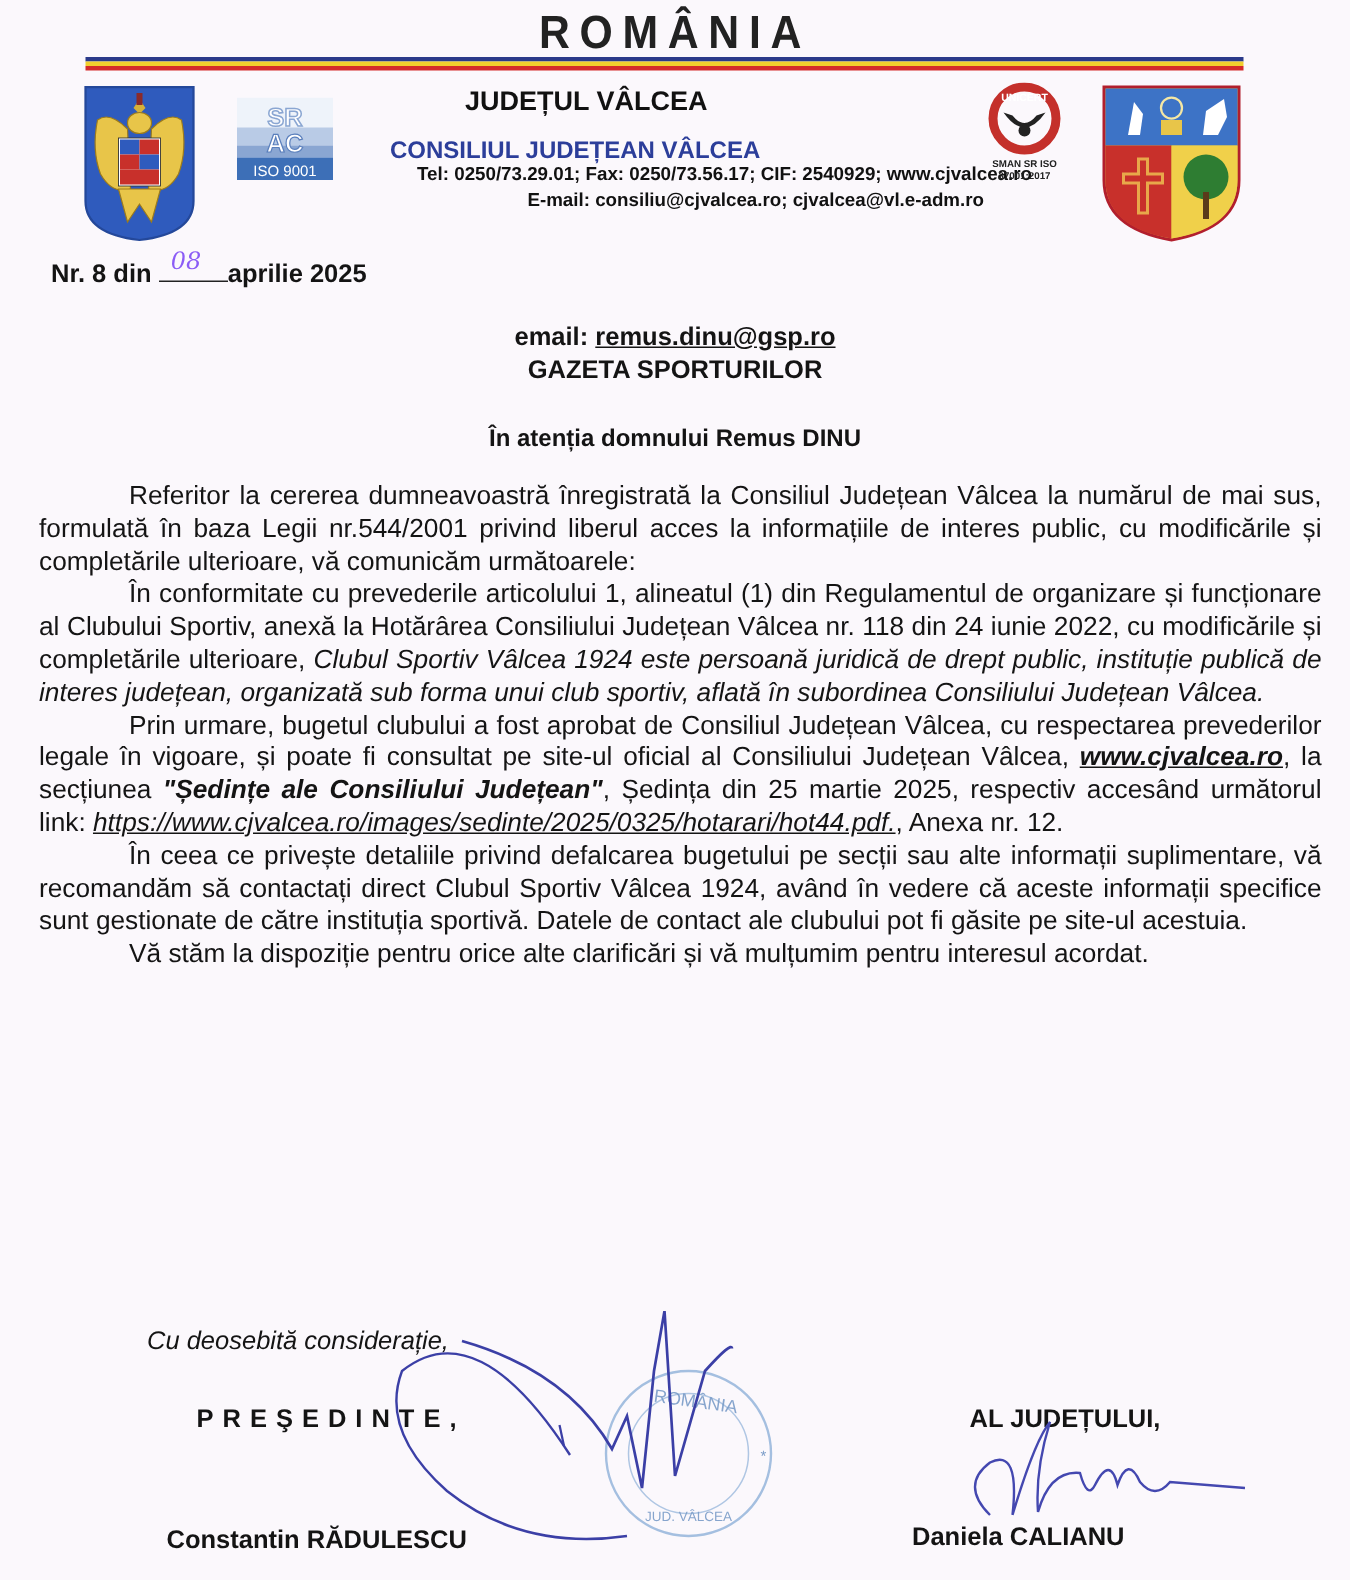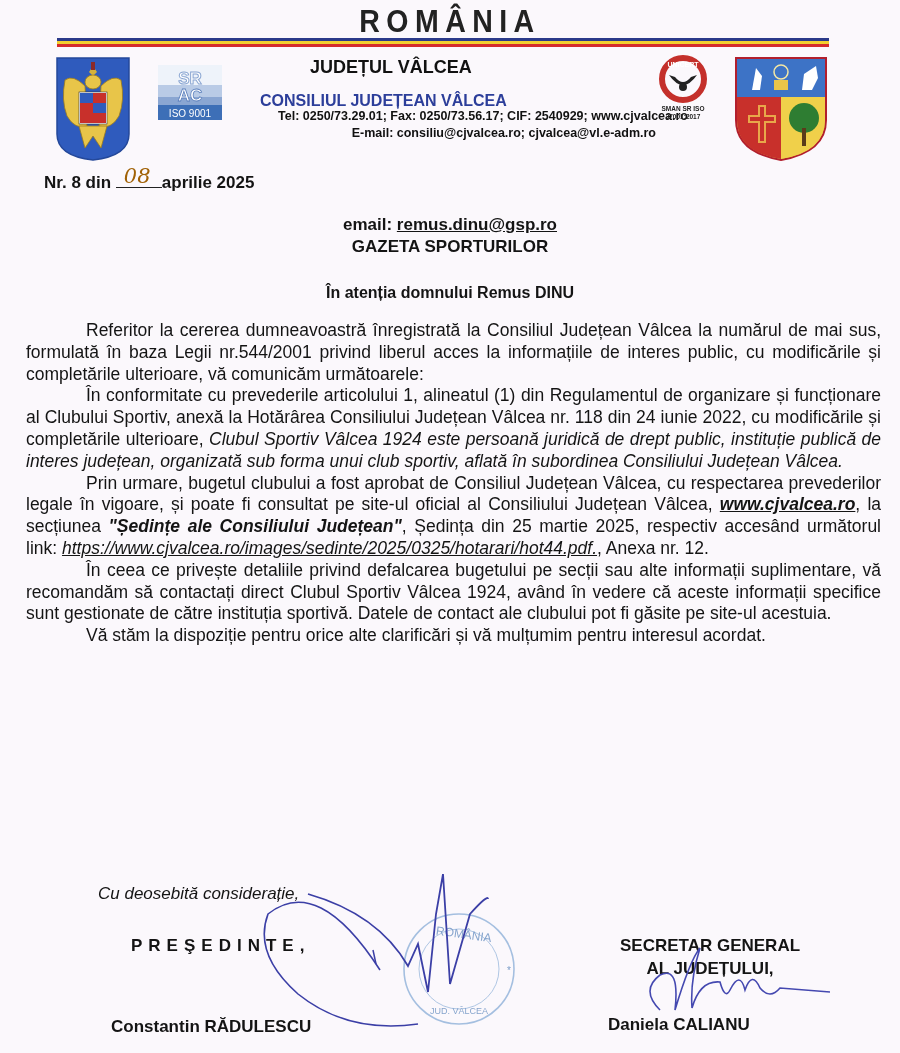--- a/index.html
+++ b/index.html
@@ -18,23 +18,23 @@
   .srac { position: absolute; left: 158px; top: 65px; width: 64px; height: 55px; }
   .unicert { position: absolute; left: 655px; top: 55px; width: 56px; height: 70px; }
   .crest-vl { position: absolute; left: 734px; top: 56px; width: 94px; height: 106px; }
 
   .hdr { position: absolute; left: 200px; top: 56px; width: 420px; text-align: center; }
   .hdr .county { font-size: 18px; font-weight: bold; color: #111; line-height: 22px; padding-left: 110px; text-align:left; }
   .hdr .council { font-size: 16px; font-weight: bold; color: #2c3e9a; line-height: 22px; text-align:left; padding-left: 60px; margin-top: 12px; }
   .contact { position: absolute; top: 108px; right: 212px; text-align: right; font-size: 12.5px; font-weight: bold; line-height: 17px; color: #111; }
   .contact .l3 { margin-right: 32px; }
 
-  .regno { position: absolute; left: 44px; top: 172px; font-size: 17px; font-weight: bold; }
+  .regno { position: absolute; left: 34px; top: 172px; font-size: 17px; font-weight: bold; }
   .regno .blank { display: inline-block; width: 46px; border-bottom: 1.5px solid #222; position: relative; height: 16px; vertical-align: baseline; }
-  .regno .hand { position: absolute; left: 8px; top: -8px; font-family: "DejaVu Serif", serif; font-style: italic; font-weight: normal; color: #a16207; font-size: 21px; }
+  .regno .hand { position: absolute; left: 8px; top: -8px; font-family: "DejaVu Serif", serif; font-style: italic; font-weight: normal; color: #8b5cf6; font-size: 16px; }
 
   .recipient { position: absolute; top: 214px; left: 0; width: 900px; text-align: center; font-size: 17px; font-weight: bold; line-height: 22px; }
   .recipient .email-link { text-decoration: underline; }
   .attention { position: absolute; top: 284px; left: 0; width: 900px; text-align: center; font-size: 16px; font-weight: bold; }
 
   .body { position: absolute; top: 320px; left: 26px; width: 855px; font-family: "Liberation Sans", sans-serif;
     font-size: 17.5px; line-height: 21.8px; text-align: justify; transform-origin: left top; }
   .body p { text-indent: 60px; }
   .body .it { font-style: italic; }
   .body .bi { font-style: italic; font-weight: bold; }
@@ -140,21 +140,20 @@
   <p><span>Prin urmare, bugetul clubului a fost aprobat de Consiliul Județean Vâlcea, cu respectarea prevederilor legale în vigoare, și poate fi consultat pe site-ul oficial al Consiliului Județean Vâlcea, </span><span class="bi u">www.cjvalcea.ro</span><span>, la secțiunea </span><span class="bi">"Ședințe ale Consiliului Județean"</span><span>, Ședința din 25 martie 2025, respectiv accesând următorul link: </span><span class="it u">https://www.cjvalcea.ro/images/sedinte/2025/0325/hotarari/hot44.pdf.</span><span>, Anexa nr. 12.</span></p>
   <p>În ceea ce privește detaliile privind defalcarea bugetului pe secții sau alte informații suplimentare, vă recomandăm să contactați direct Clubul Sportiv Vâlcea 1924, având în vedere că aceste informații specifice sunt gestionate de către instituția sportivă. Datele de contact ale clubului pot fi găsite pe site-ul acestuia.</p>
   <p>Vă stăm la dispoziție pentru orice alte clarificări și vă mulțumim pentru interesul acordat.</p>
 </div>
 
 <div class="closing">Cu deosebită considerație,</div>
 <div class="pres-title">PREŞEDINTE,</div>
 <div class="pres-name">Constantin RĂDULESCU</div>
 
 <div class="sec-title">
-  <div>SECRETAR GENERAL</div>
   <div>AL JUDEȚULUI,</div>
 </div>
 <div class="sec-name">Daniela CALIANU</div>
 
 <svg class="stamp" viewBox="0 0 128 118">
   <circle cx="64" cy="59" r="55" fill="none" stroke="#8fb0d8" stroke-width="1.6" opacity="0.8"></circle>
   <circle cx="64" cy="59" r="40" fill="none" stroke="#8fb0d8" stroke-width="1" opacity="0.7"></circle>
   <text x="64" y="28" text-anchor="middle" font-family="Liberation Sans, sans-serif" font-size="12" fill="#7a9cc8" opacity="0.9" transform="rotate(8 64 59)">ROMÂNIA</text>
   <text x="64" y="104" text-anchor="middle" font-family="Liberation Sans, sans-serif" font-size="9" fill="#7a9cc8" opacity="0.9">JUD. VÂLCEA</text>
   <text x="112" y="64" font-family="Liberation Sans, sans-serif" font-size="10" fill="#7a9cc8">*</text>

